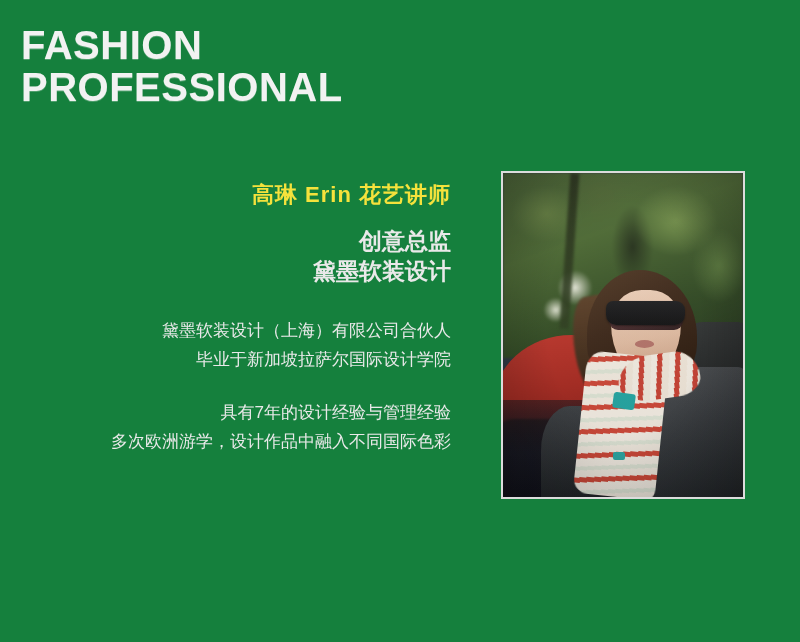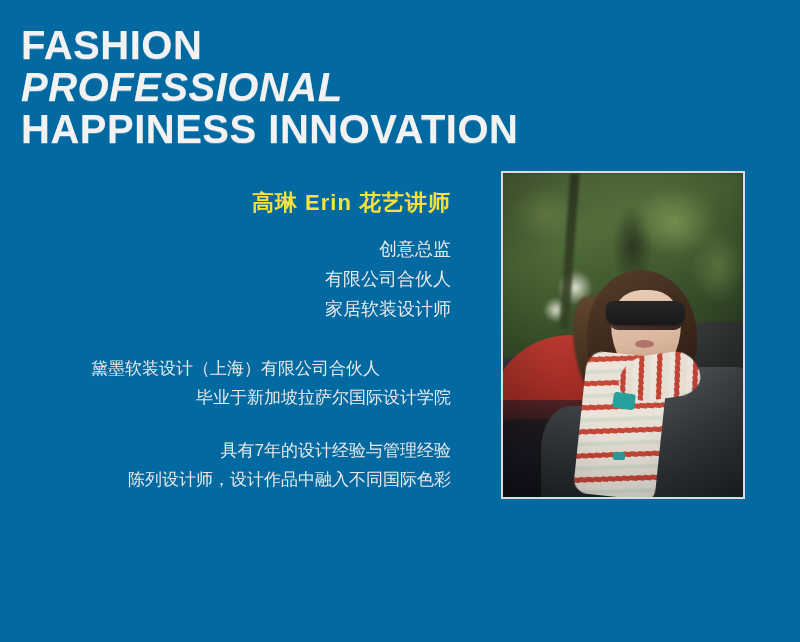--- a/index.html
+++ b/index.html
@@ -49,24 +49,24 @@
     color:#f5e23c;
     font-size:22px;
     font-weight:bold;
     line-height:30px;
     letter-spacing:1px;
     white-space:nowrap;
     margin-bottom:16px;
   }
   .title-line {
     color:#e6e6e6;
-    font-size:18px;
+    font-size:23px;
     line-height:30px;
     white-space:nowrap;
-    font-weight:normal;
+    font-weight:bold;
   }
   #titles { margin-bottom:0; }
   #credentials { margin-top:30px; }
   .cred-line {
     color:#eeeeee;
     font-size:17px;
     line-height:29px;
     white-space:nowrap;
     font-weight:normal;
   }
@@ -263,43 +263,41 @@
   .ph-tone {
     position:absolute;
     inset:0;
     background:linear-gradient(180deg, rgba(210,200,170,.10) 0%, rgba(40,50,40,.08) 100%);
     pointer-events:none;
   }
 </style>
 </head>
 <body>
 
-<div id="stage" style="background: #0369a1;">
+<div id="stage" style="background: #15803d;">
 
   <div id="headline">
     <span class="hl-line" style="color: rgb(242, 242, 242);">FASHION</span>
-    <span class="hl-line" style="color: rgb(242, 242, 242); font-style: italic;">PROFESSIONAL</span>
-    <span class="hl-line" style="color: rgb(242, 242, 242);">HAPPINESS INNOVATION</span>
+    <span class="hl-line" style="color: rgb(242, 242, 242);">PROFESSIONAL</span>
   </div>
 
   <div id="bio">
 
-    <div id="name-line" style="color: rgb(245, 226, 60); margin-top: 8px;">高琳 Erin   花艺讲师</div>
+    <div id="name-line" style="color: rgb(245, 226, 60);">高琳 Erin   花艺讲师</div>
 
     <div id="titles">
       <div class="title-line" style="color: rgb(233, 233, 233);">创意总监</div>
-      <div class="title-line" style="color: rgb(233, 233, 233);">有限公司合伙人</div>
-      <div class="title-line" style="color: rgb(233, 233, 233);">家居软装设计师</div>
+      <div class="title-line" style="color: rgb(233, 233, 233);">黛墨软装设计</div>
     </div>
 
     <div id="credentials">
-      <div class="cred-line" style="color: rgb(233, 233, 233); text-align: center;">黛墨软装设计（上海）有限公司合伙人</div>
+      <div class="cred-line" style="color: rgb(233, 233, 233);">黛墨软装设计（上海）有限公司合伙人</div>
       <div class="cred-line" style="color: rgb(233, 233, 233);">毕业于新加坡拉萨尔国际设计学院</div>
       <div class="cred-line" style="color: rgb(233, 233, 233); margin-top: 24px;">具有7年的设计经验与管理经验</div>
-      <div class="cred-line" style="color: rgb(233, 233, 233);">陈列设计师，设计作品中融入不同国际色彩</div>
+      <div class="cred-line" style="color: rgb(233, 233, 233);">多次欧洲游学，设计作品中融入不同国际色彩</div>
     </div>
 
   </div>
 
   <div id="photo-frame" style="border-color: rgb(220, 220, 220);">
     <div id="photo">
       <div class="ph-trees"></div>
       <div class="ph-trunk"></div>
       <div class="ph-car"></div>
       <div class="ph-car-dark"></div>

